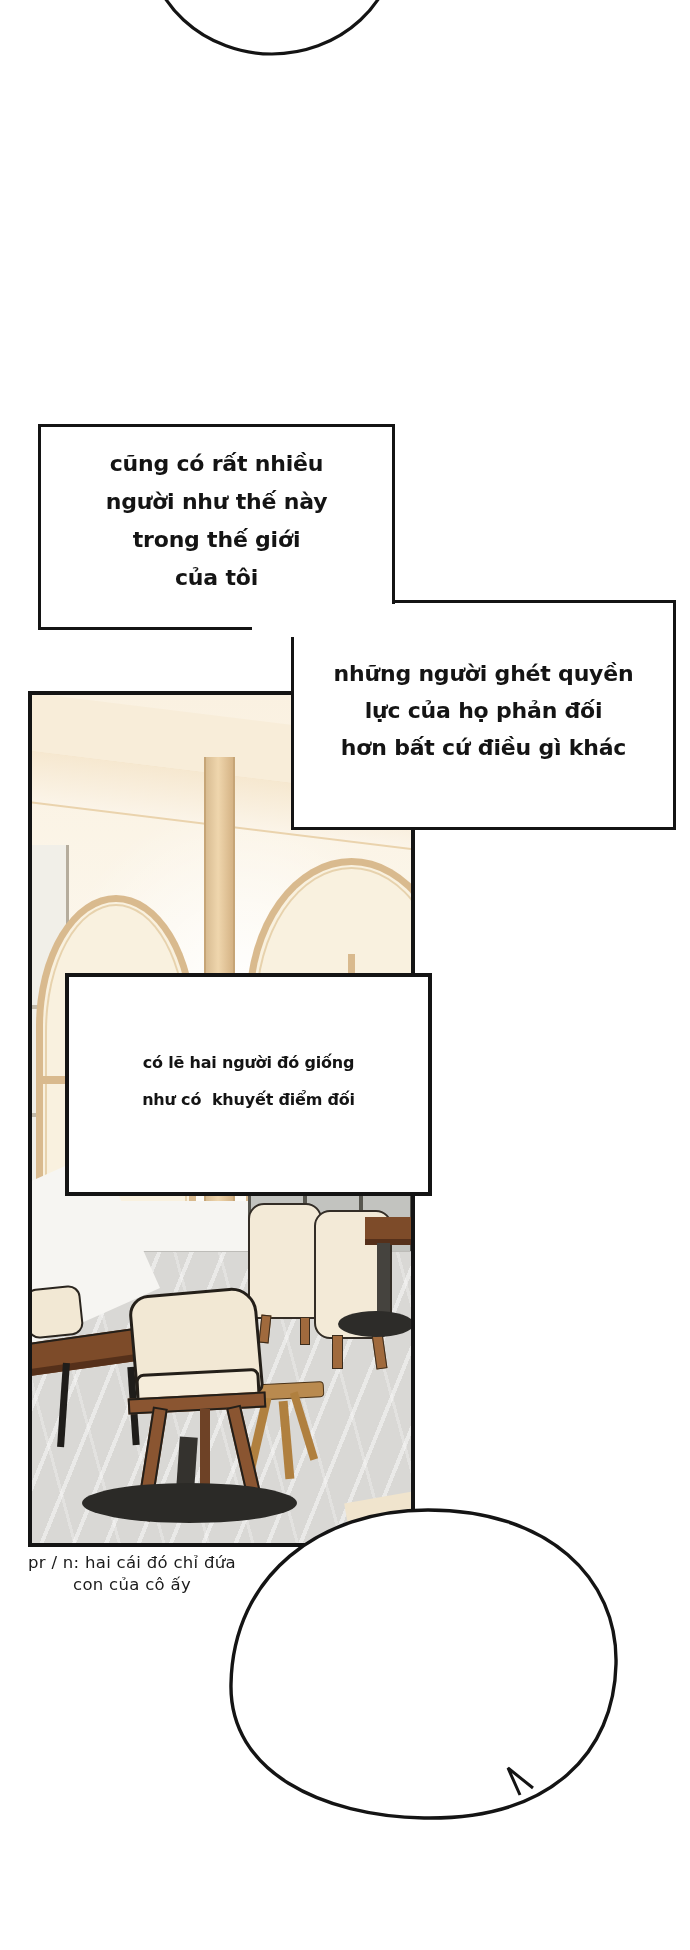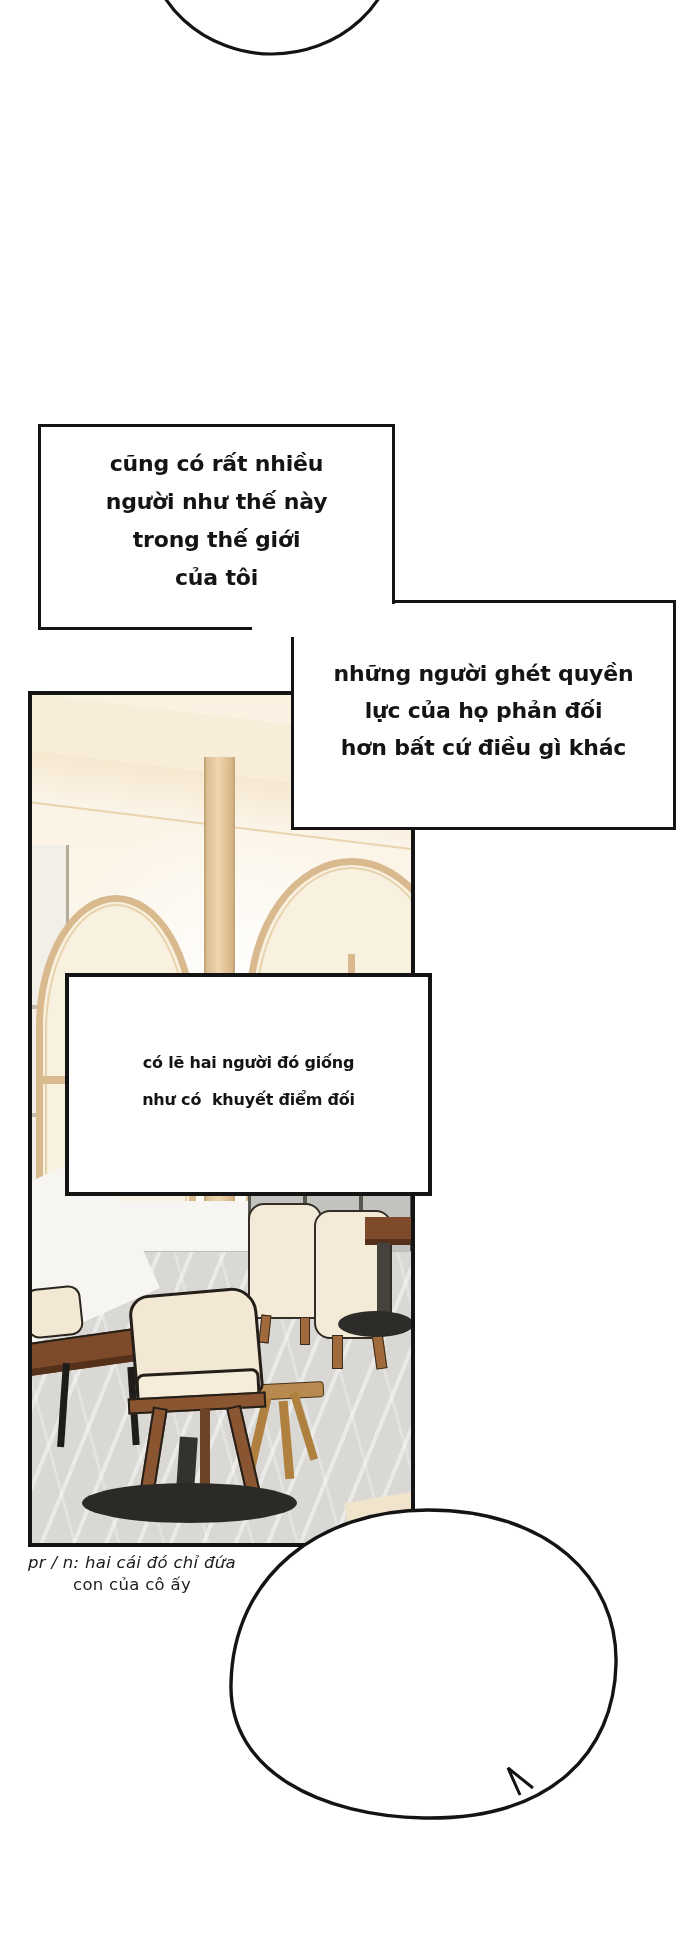--- a/index.html
+++ b/index.html
@@ -91,21 +91,21 @@
   .tableL-leg2{left:98px;top:672px;width:7px;height:78px;background:#1f1d1a;transform:rotate(-4deg);}
   .chairL-cush{left:-6px;top:592px;width:52px;height:46px;background:#f2e8d4;border:2px solid #2a251f;
                border-radius:12px;transform:rotate(-6deg);}
   .fg-ped{left:146px;top:742px;width:18px;height:52px;background:#34322e;transform:rotate(4deg);}
   .fg-base{left:50px;top:788px;width:215px;height:40px;background:#2b2a27;border-radius:50%;}
   .wedgeBR{left:316px;top:802px;width:70px;height:50px;background:#f0e4cd;transform:rotate(-10deg);}
 
   
   .caption{position:absolute;left:26px;top:1552px;width:212px;text-align:center;
            font-size:16.5px;line-height:22px;color:#1b1b1b;letter-spacing:0.3px;}
-  .caption .c1{white-space:nowrap;font-style:italic;}
+  .caption .c1{white-space:nowrap;}
 
   
   .bubble-text{position:absolute;left:279px;top:1630px;width:300px;text-align:center;
                font-size:27px;font-weight:bold;line-height:43px;letter-spacing:1px;}
 </style>
 </head>
 <body>
 
 <div class="page">
 

